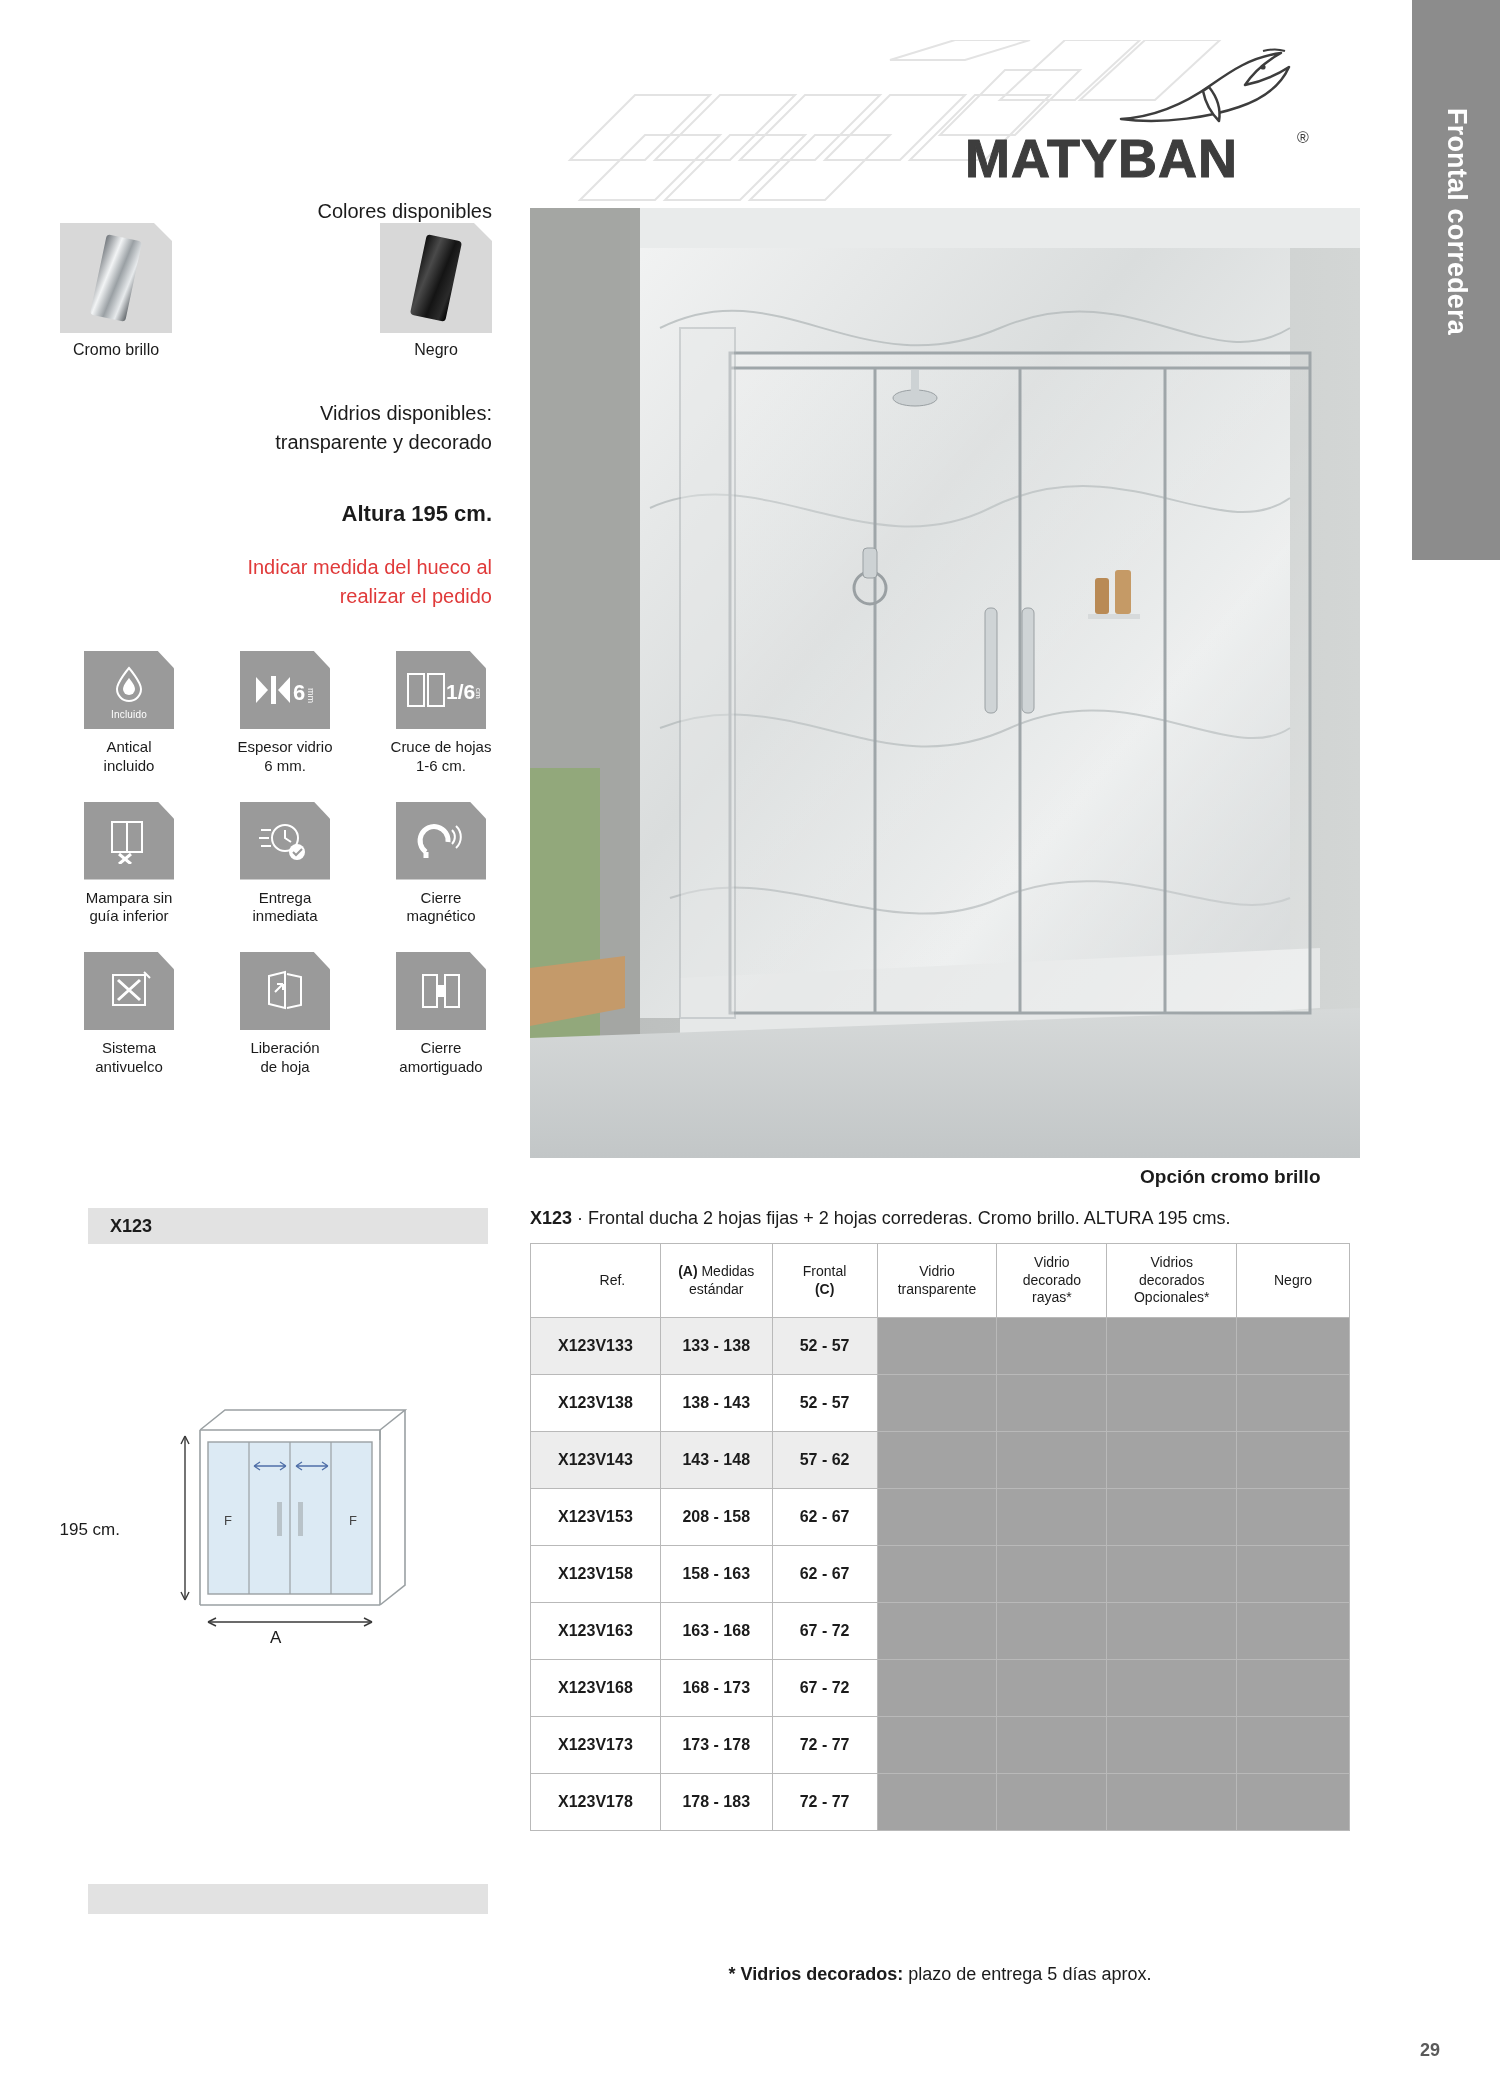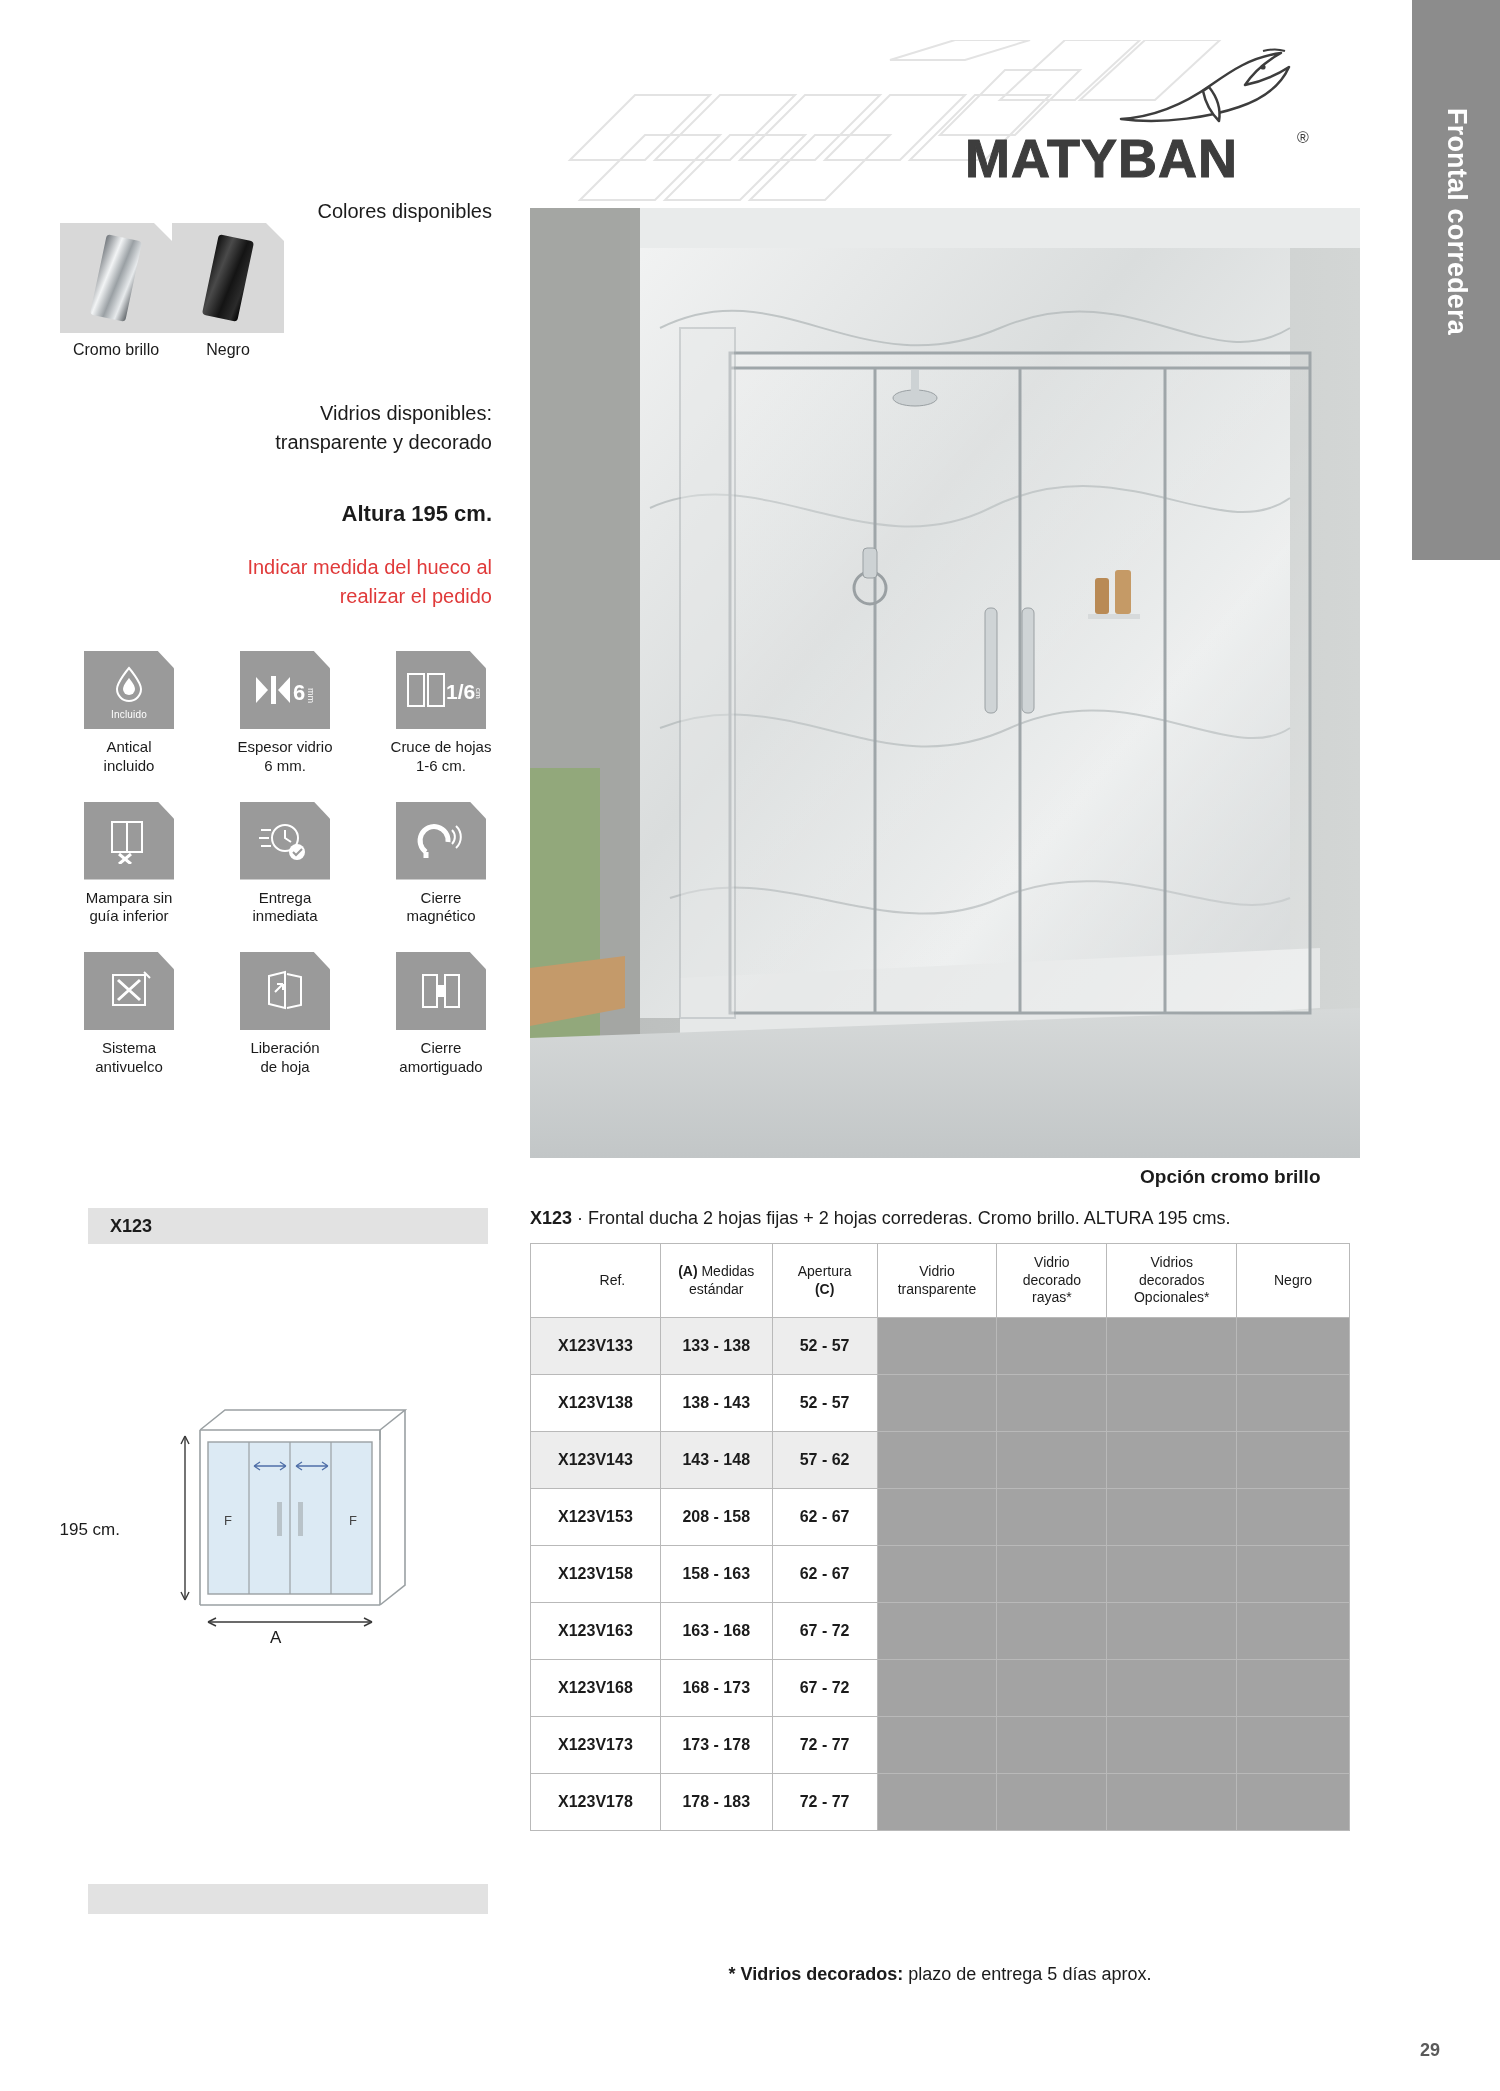--- a/index.html
+++ b/index.html
@@ -49,21 +49,21 @@
   }
   .logo .reg { position:absolute; left:332px; top:74px; font-size:16px; color:#3d3d3d; }
   .logo .dolphin { position:absolute; left:148px; top:-8px; }
 
   
   .left-col { position:absolute; left:60px; top:200px; width:450px; }
 
   .lbl-right { text-align:right; padding-right:18px; }
   .h-colores { font-size:20px; color:#1b1b1b; }
 
-  .swatches { display:flex; justify-content:flex-start; padding-right:18px; }
+  .swatches { display:flex; justify-content:space-between; gap:22px; padding-right:18px; }
   .swatch-wrap { width:112px; text-align:center; }
   .swatch {
     width:112px; height:110px; position:relative;
     background:#d8d8d8;
   }
   .swatch .corner { position:absolute; right:0; top:0; width:18px; height:18px; background:#ffffff;
     clip-path: polygon(0 0, 100% 0, 100% 100%); }
   .swatch .inner { position:absolute; left:12px; top:8px; width:88px; height:92px; }
   .swatch .bar {
     position:absolute; left:26px; top:6px; width:36px; height:82px;
@@ -526,21 +526,21 @@
 
   <table>
     <thead>
       <tr>
         <th class="col-ref">Ref.</th>
         <th class="col-med">
           <b>(A)</b><span> Medidas</span><br>
           <span>estándar</span>
         </th>
         <th class="col-ap">
-          <span>Apertura</span><br>
+          <span>Frontal</span><br>
           <b>(C)</b>
         </th>
         <th class="col-vt">
           <span>Vidrio</span><br>
           <span>transparente</span>
         </th>
         <th class="col-vdr">
           <span>Vidrio</span><br>
           <span>decorado</span><br>
           <span>rayas*</span>

